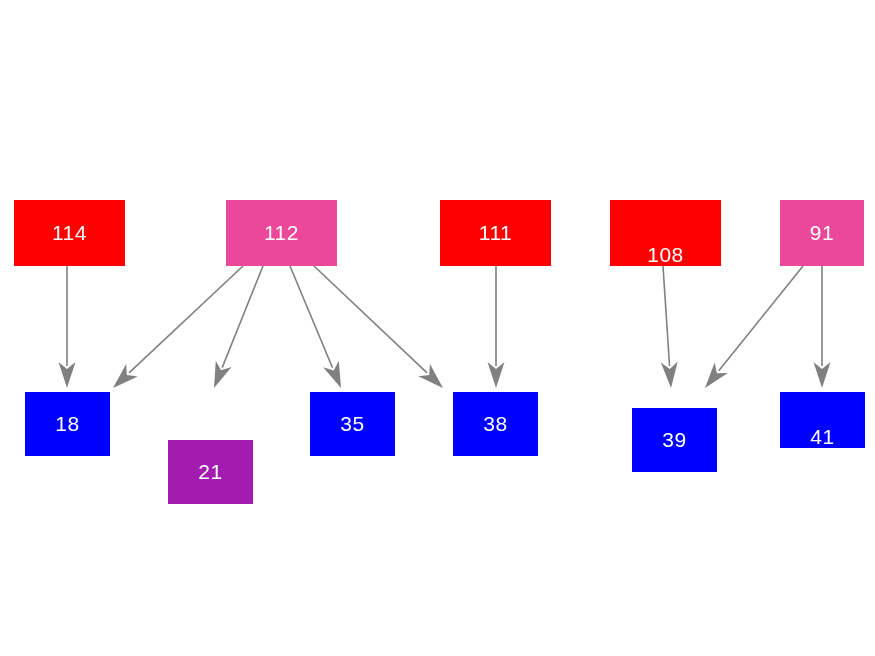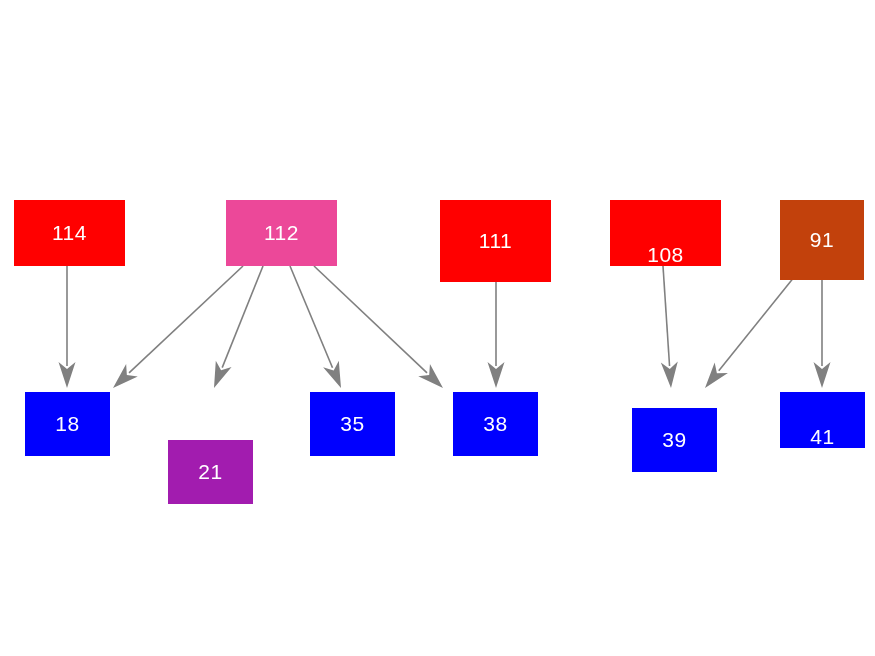--- a/index.html
+++ b/index.html
@@ -91,27 +91,27 @@
       </g>
     </svg>
 
   <div id="node-layer">
       <div class="node node-source" style="left: 14px; top: 200px; width: 111px; height: 66px; background: rgb(255, 0, 0);">
         <span class="node-label">114</span>
       </div>
       <div class="node node-source" style="left: 226px; top: 200px; width: 111px; height: 66px; background: #ec4899;">
         <span class="node-label">112</span>
       </div>
-      <div class="node node-source" style="left: 440px; top: 200px; width: 111px; height: 82px; background: rgb(255, 0, 0);">
+      <div class="node node-source" style="left: 440px; top: 200px; width: 111px; height: 66px; background: rgb(255, 0, 0);">
         <span class="node-label">111</span>
       </div>
       <div class="node node-source" style="left: 610px; top: 200px; width: 111px; height: 66px; background: rgb(255, 0, 0); align-items: flex-end;">
         <span class="node-label">108</span>
       </div>
-      <div class="node node-source" style="left: 780px; top: 200px; width: 84px; height: 80px; background: #c2410c;">
+      <div class="node node-source" style="left: 780px; top: 200px; width: 84px; height: 66px; background: #ec4899;">
         <span class="node-label">91</span>
       </div>
       <div class="node node-target" style="left: 25px; top: 392px; width: 85px; height: 64px; background: rgb(0, 0, 255);">
         <span class="node-label">18</span>
       </div>
       <div class="node node-target" style="left: 168px; top: 392px; width: 85px; height: 64px; background: #a21caf; margin-top: 48px;">
         <span class="node-label">21</span>
       </div>
       <div class="node node-target" style="left: 310px; top: 392px; width: 85px; height: 64px; background: rgb(0, 0, 255);">
         <span class="node-label">35</span>

